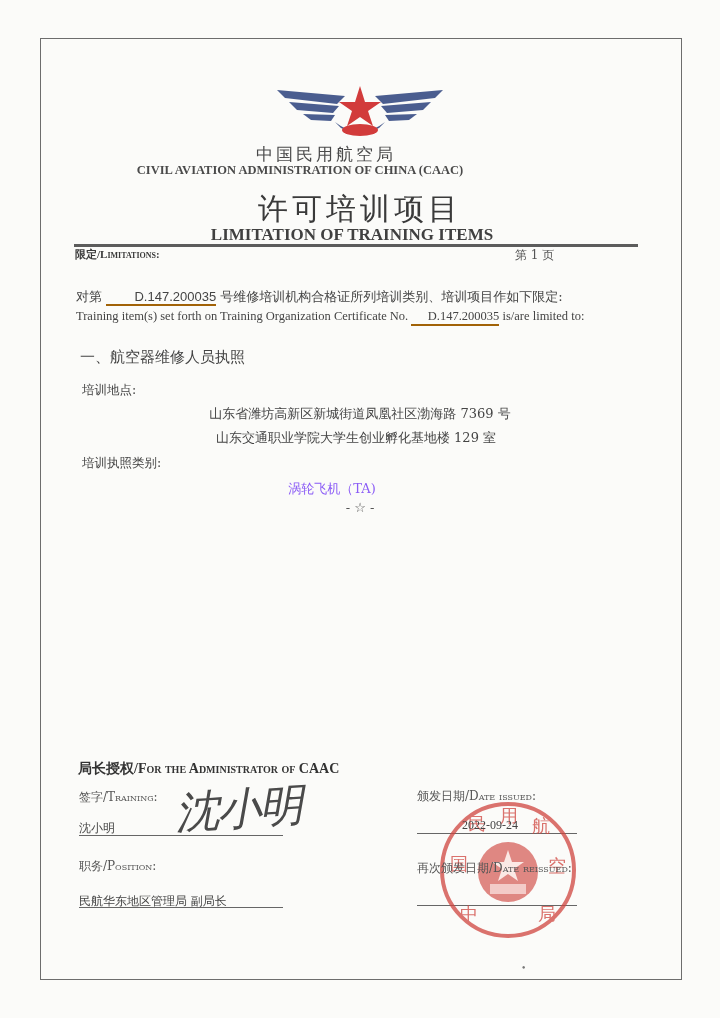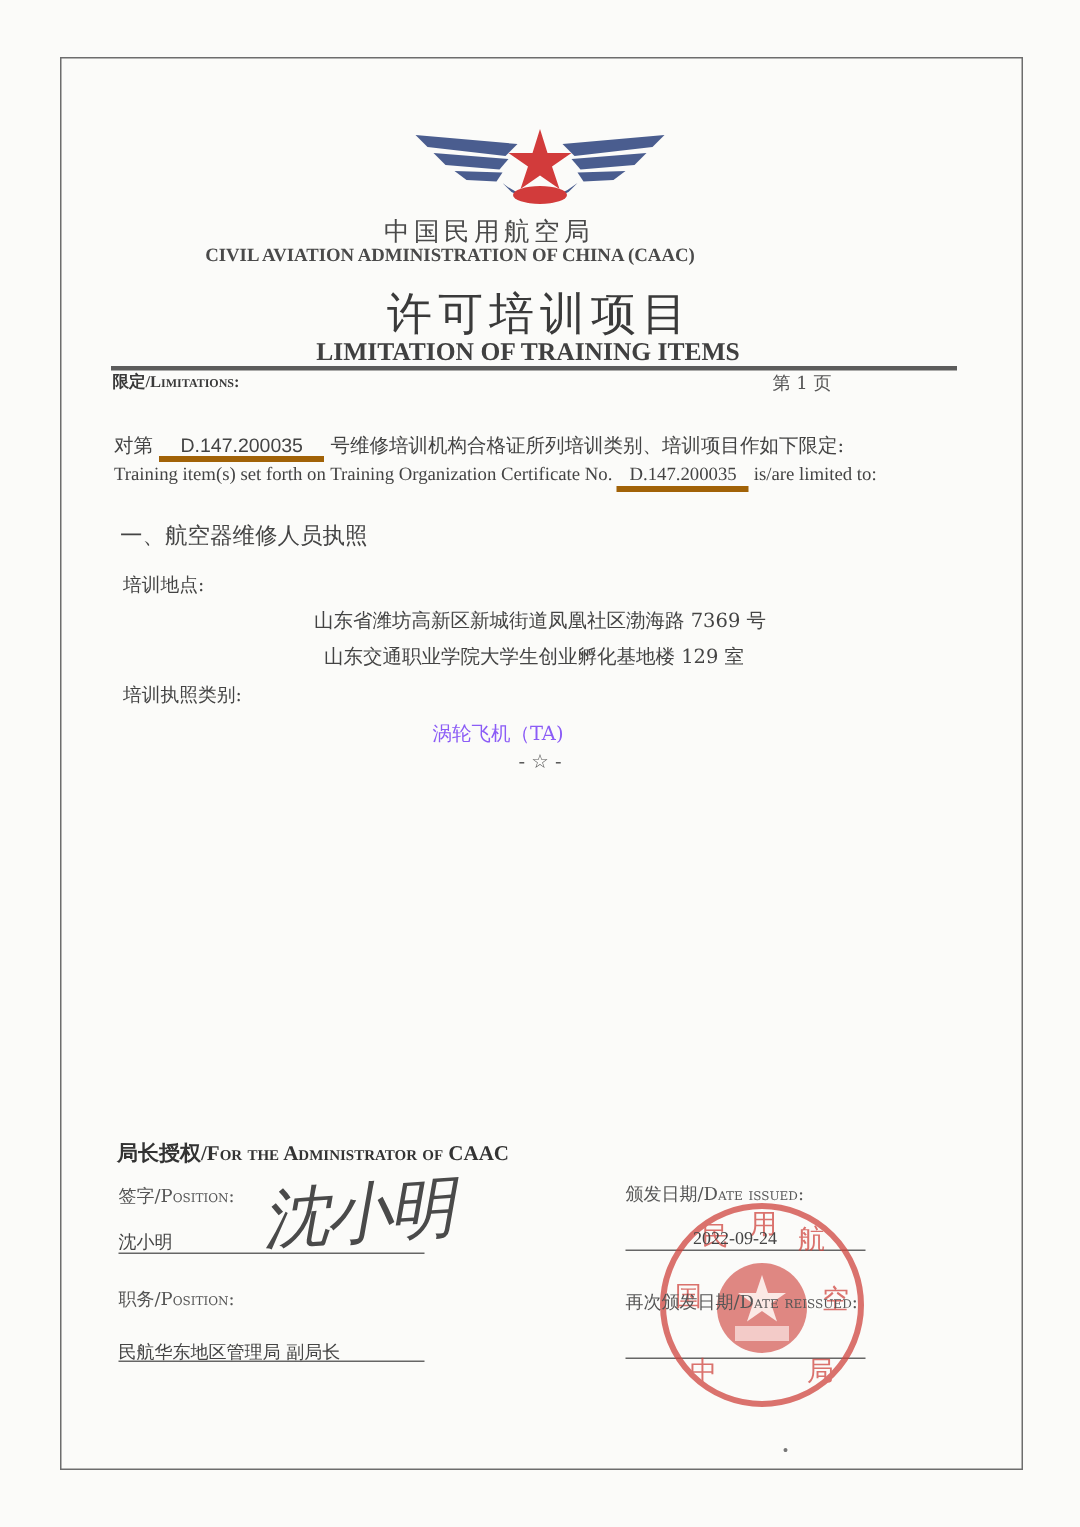--- a/index.html
+++ b/index.html
@@ -18,21 +18,21 @@
   .cn-caac { left:0; width:652px; text-align:center; top:143px; font-size:17px; letter-spacing:3px; color:#4a4a4a; }
   .en-caac { left:0; width:600px; text-align:center; top:163px; font-size:12.5px; font-weight:bold; color:#4a4a4a; font-family:"Liberation Serif", serif; }
   .cn-title { left:0; width:720px; text-align:center; top:189px; font-size:30px; letter-spacing:4px; color:#3a3a3a; font-family:Liberation Serif, serif; font-weight:300; }
   .en-title { left:0; width:704px; text-align:center; top:225px; font-size:17px; font-weight:bold; color:#404040; font-family:"Liberation Serif", serif; }
   .rule { position:absolute; left:74px; top:244px; width:564px; height:3px; background:#5c5c5c; }
   .limits { left:75px; top:247px; font-size:11px; font-weight:bold; color:#3a3a3a; font-family:"Liberation Serif", serif; }
   .limits .sc { font-variant:small-caps; }
   .page { left:515px; top:247px; font-size:12px; color:#555; }
   .line1 { left:76px; top:288px; font-size:13px; color:#444; }
   .line2 { left:76px; top:309px; font-size:12.5px; color:#444; font-family:"Liberation Serif", serif; }
-  .u { display:inline-block; border-bottom:4px solid #a16207; text-align:center; }
+  .u { display:inline-block; border-bottom:2px solid #a16207; text-align:right; }
   .u1 { width:110px; font-family:"Liberation Sans", sans-serif; }
   .u2 { width:88px; }
   .section { left:80px; top:348px; font-size:15px; color:#444; }
   .lbl { font-size:12.5px; color:#444; }
   .lbl-site { left:82px; top:382px; }
   .addr1 { left:0; width:720px; text-align:center; top:405px; font-size:13px; color:#444; }
   .addr2 { left:0; width:712px; text-align:center; top:429px; font-size:13px; color:#444; }
   .lbl-cat { left:82px; top:455px; }
   .cat { left:0; width:664px; text-align:center; top:480px; font-size:13px; color:#8b5cf6; }
   .endmark { left:0; width:720px; text-align:center; top:500px; font-size:13px; color:#555; }
@@ -93,21 +93,21 @@
 
 <div class="abs section">一、航空器维修人员执照</div>
 <div class="abs lbl lbl-site">培训地点:</div>
 <div class="abs addr1">山东省潍坊高新区新城街道凤凰社区渤海路 7369 号</div>
 <div class="abs addr2">山东交通职业学院大学生创业孵化基地楼 129 室</div>
 <div class="abs lbl lbl-cat">培训执照类别:</div>
 <div class="abs cat">涡轮飞机（TA)</div>
 <div class="abs endmark">-  ☆  -</div>
 
 <div class="abs auth">局长授权/For the Administrator of CAAC</div>
-<div class="abs sig-lbl">签字/Position:</div>
+<div class="abs sig-lbl">签字/Training:</div>
 <div class="abs signature">沈小明</div>
 <div class="abs sig-name">沈小明</div>
 <div class="sig-line"></div>
 <div class="abs pos-lbl">职务/Position:</div>
 <div class="abs pos-val">民航华东地区管理局 副局长</div>
 <div class="pos-line"></div>
 
 <div class="abs date-lbl">颁发日期/Date issued:</div>
 <div class="abs date-val">2022-09-24</div>
 <div class="date-line"></div>

